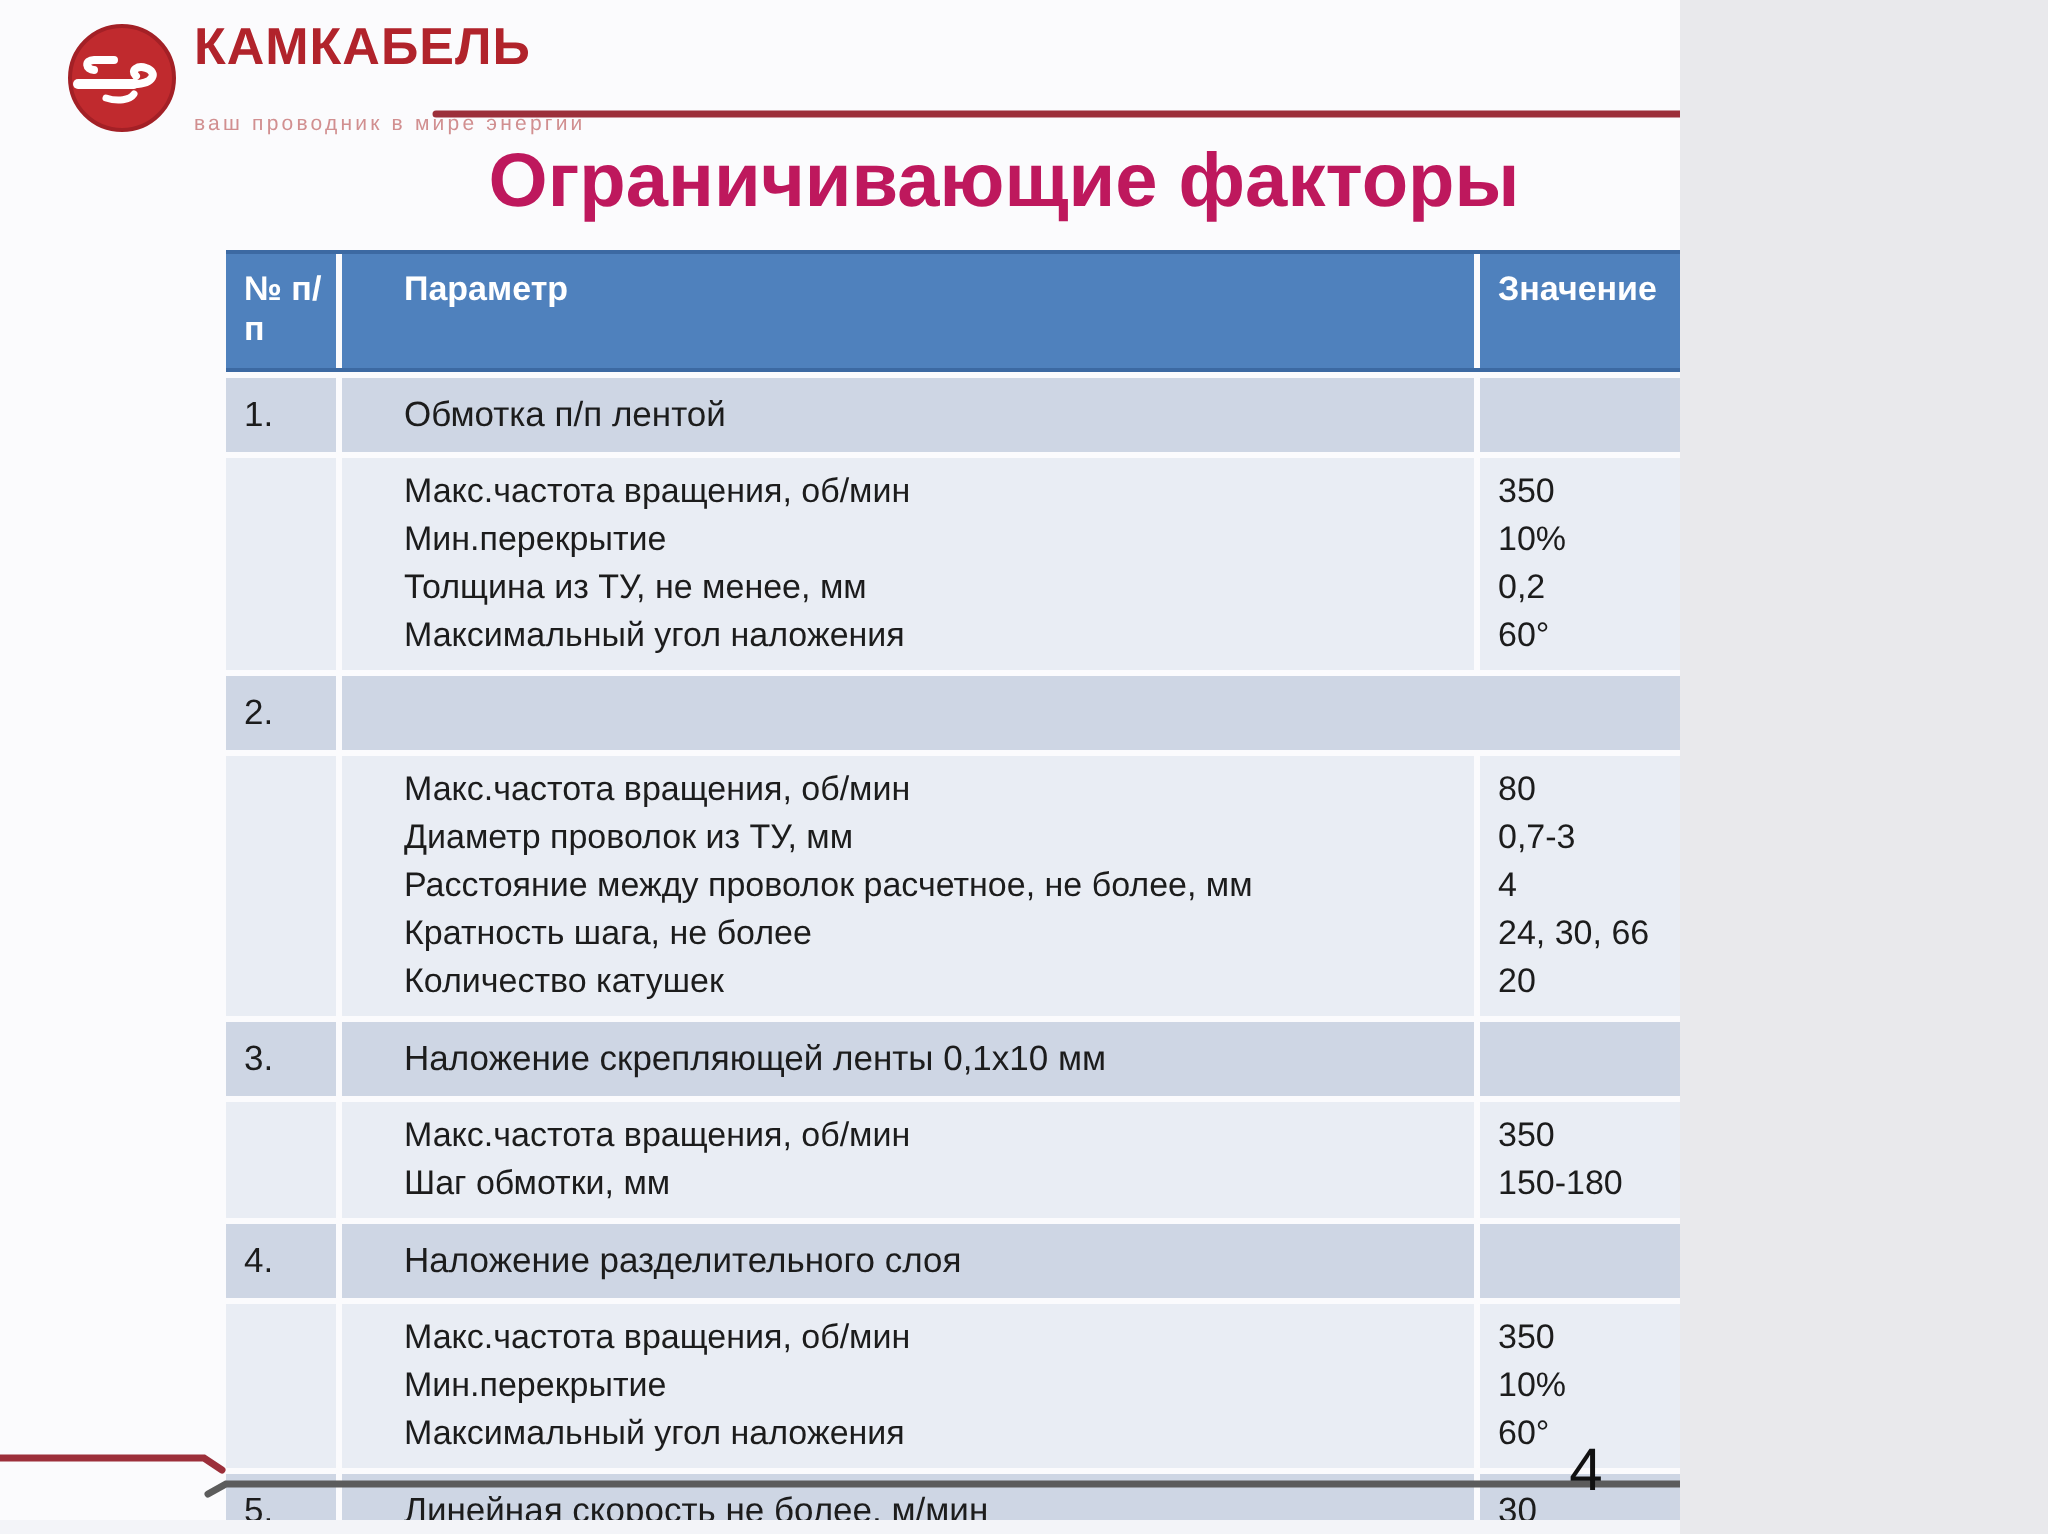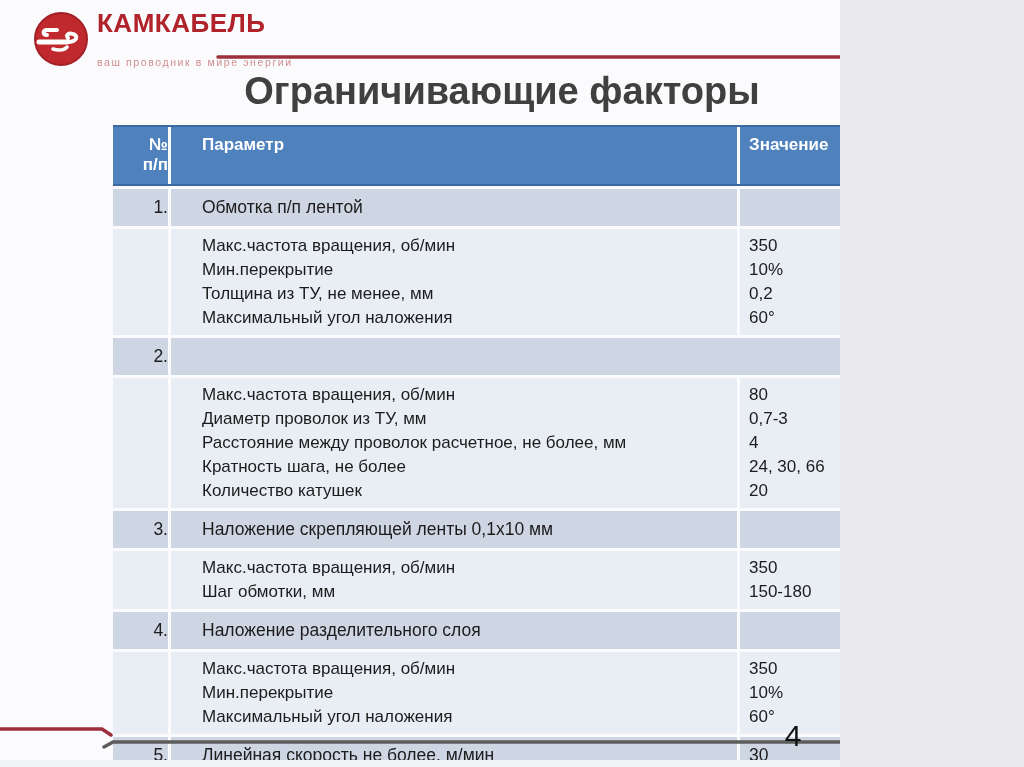--- a/index.html
+++ b/index.html
@@ -46,40 +46,40 @@
     pointer-events: none;
   }
 
   .page-title {
     position: absolute;
     left: 0; top: 70px;
     width: 1004px;
     text-align: center;
     font-size: 38px;
     font-weight: 600;
-    color: #404040;
+    color: #be185d;
     letter-spacing: 0px;
   }
 
   
   .limits-table {
     position: absolute;
     left: 113px; top: 125px;
     width: 772px;
     font-size: 17px;
     color: #1c1c1c;
   }
   .trow {
     display: flex;
     column-gap: 3px;
     margin-bottom: 3px;
   }
   .trow:last-child { margin-bottom: 0; }
   .cell { background: #e9edf4; }
-  .cell-num   { width: 55px;  flex: 0 0 55px;  padding-left: 20px; text-align: right; }
+  .cell-num   { width: 55px;  flex: 0 0 55px;  padding-left: 9px; }
   .cell-param { width: 566px; flex: 0 0 566px; padding-left: 31px; }
   .cell-value { flex: 1 1 auto; padding-left: 9px; }
 
   .thead {
     border-top: 2px solid #3c69a2;
     border-bottom: 2px solid #3c69a2;
   }
   .thead .cell {
     background: #4f81bd;
     color: #ffffff;

